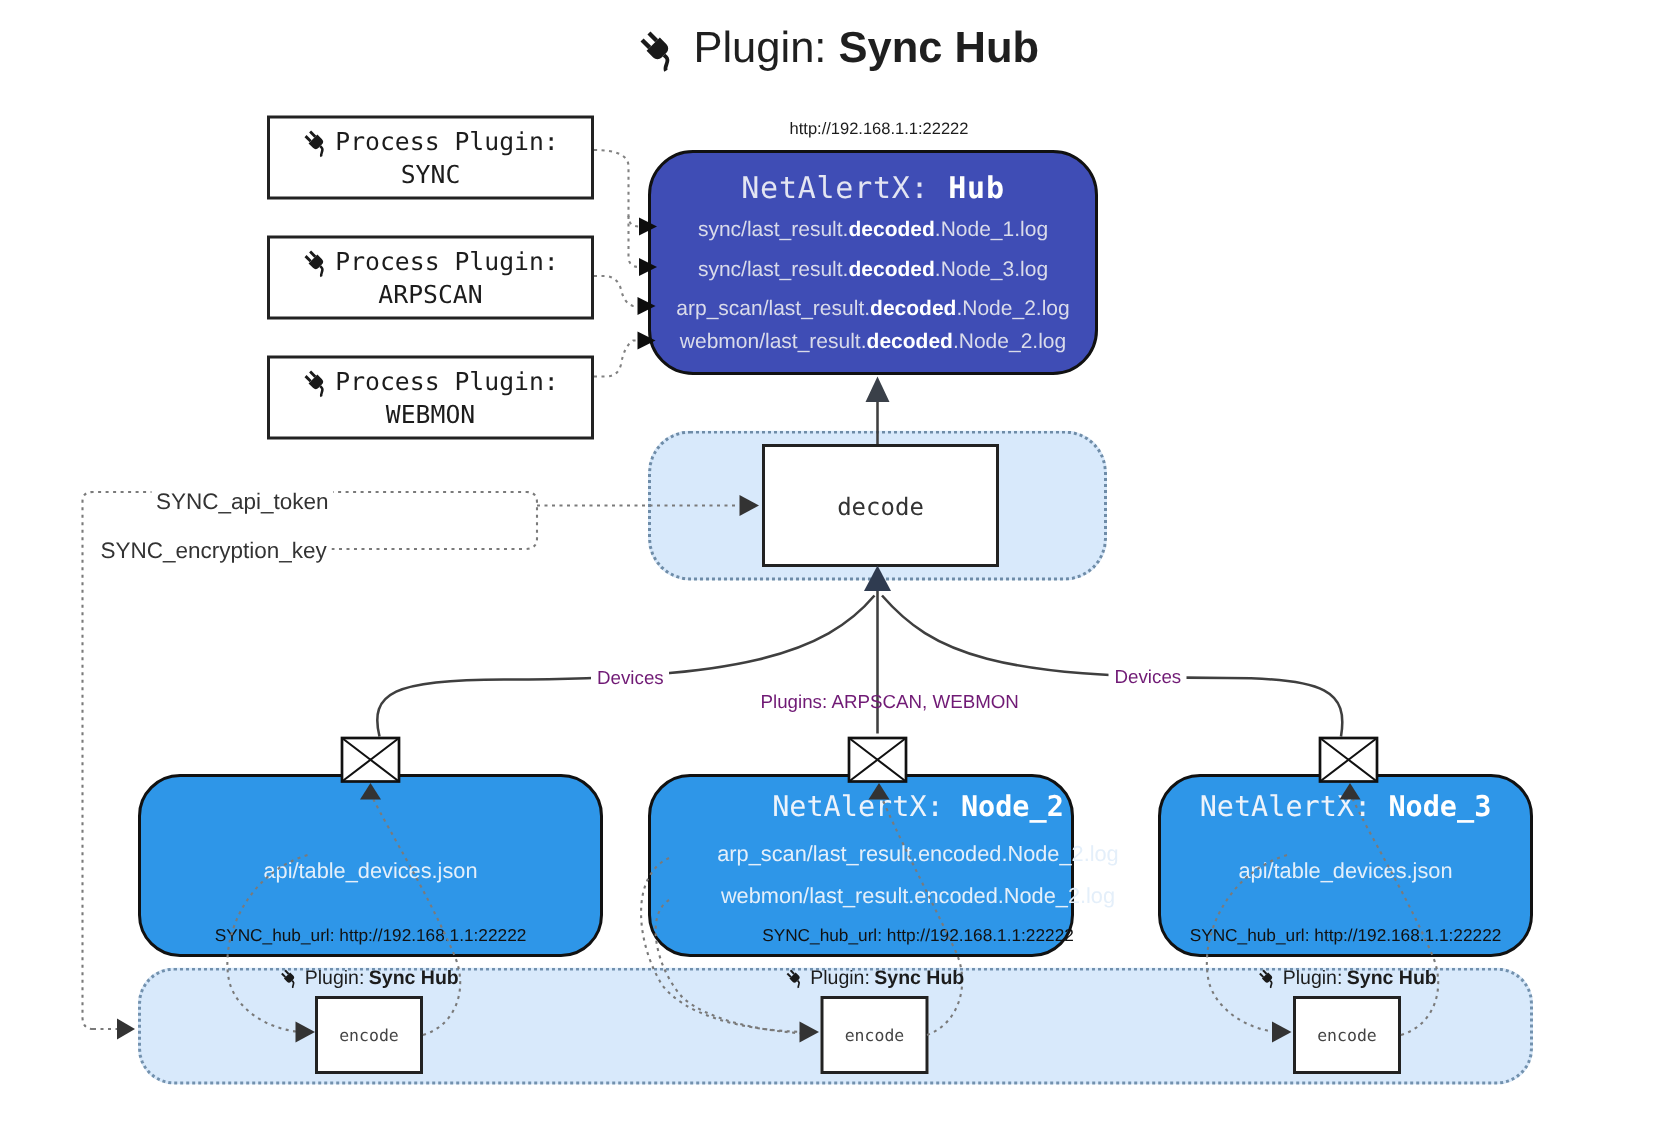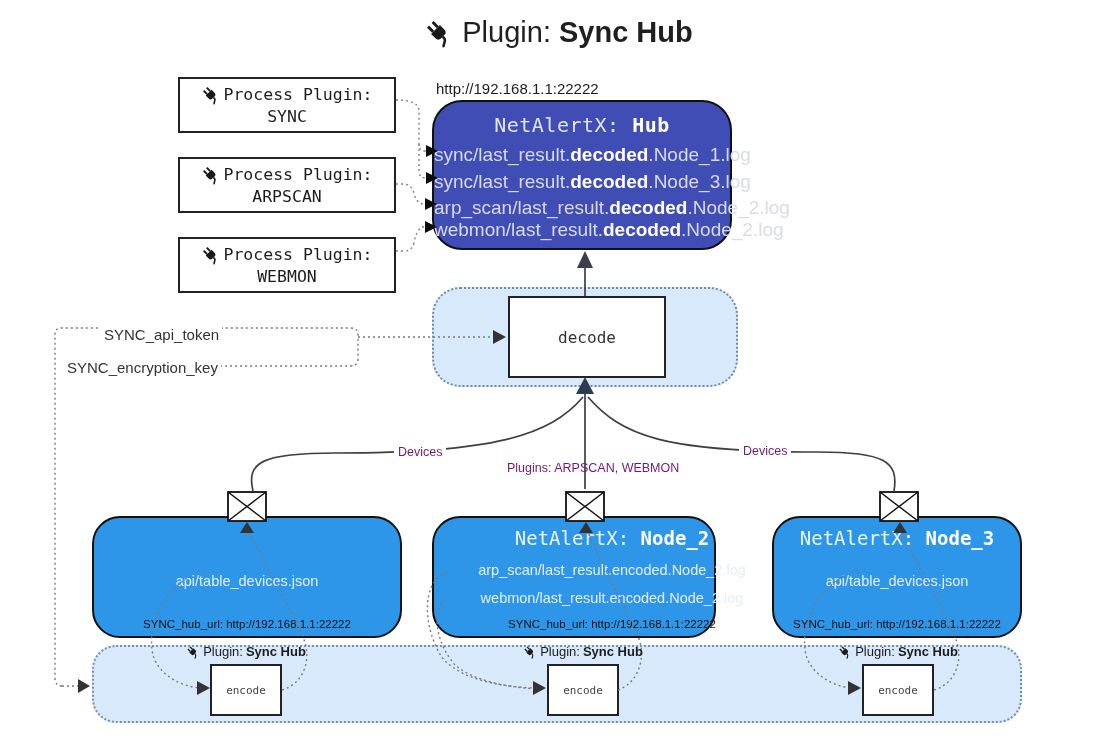--- a/index.html
+++ b/index.html
@@ -16,23 +16,23 @@
                font-size:29px; color:#1f1f1f; z-index:3; }
   .title-bar .bold { font-weight:700; }
   .plug { display:inline-block; }
 
   
   .hub { left:432px; top:100px; width:300px; height:150px; background:#3F4DB5;
          border:2px solid #111; border-radius:30px; z-index:1; }
   .hub-title { position:absolute; top:11px; width:100%; text-align:center; font-size:20px;
                color:#E3E5F2; letter-spacing:0.5px; }
   .hub-title b { color:#ffffff; }
-  .hub-row { position:absolute; width:100%; text-align:center; font-size:19px; color:#D9DBEA; white-space:nowrap; }
+  .hub-row { position:absolute; width:100%; text-align:center; font-size:14px; color:#D9DBEA; white-space:nowrap; }
   .hub-row b { color:#fff; }
-  .hub-url { left:436px; top:80px; width:300px; text-align:left; font-size:15px; color:#1c1c1c; z-index:3; }
+  .hub-url { left:436px; top:80px; width:300px; text-align:center; font-size:11px; color:#1c1c1c; z-index:3; }
 
   
   .pbox { left:178px; width:218px; height:56px; background:#fff; border:2px solid #222; z-index:1;
           display:flex; flex-direction:column; align-items:center; justify-content:center; }
   .pbox .l1 { display:flex; align-items:center; gap:2px; font-size:16.5px; color:#1c1c1c; }
   .pbox .l2 { font-size:16.5px; color:#1c1c1c; margin-top:2px; }
 
   
   .decode-wrap { left:432px; top:287px; width:306px; height:100px; background:#D8E9FB;
                  border:2px dotted #6E8CA8; border-radius:28px; z-index:1; }

